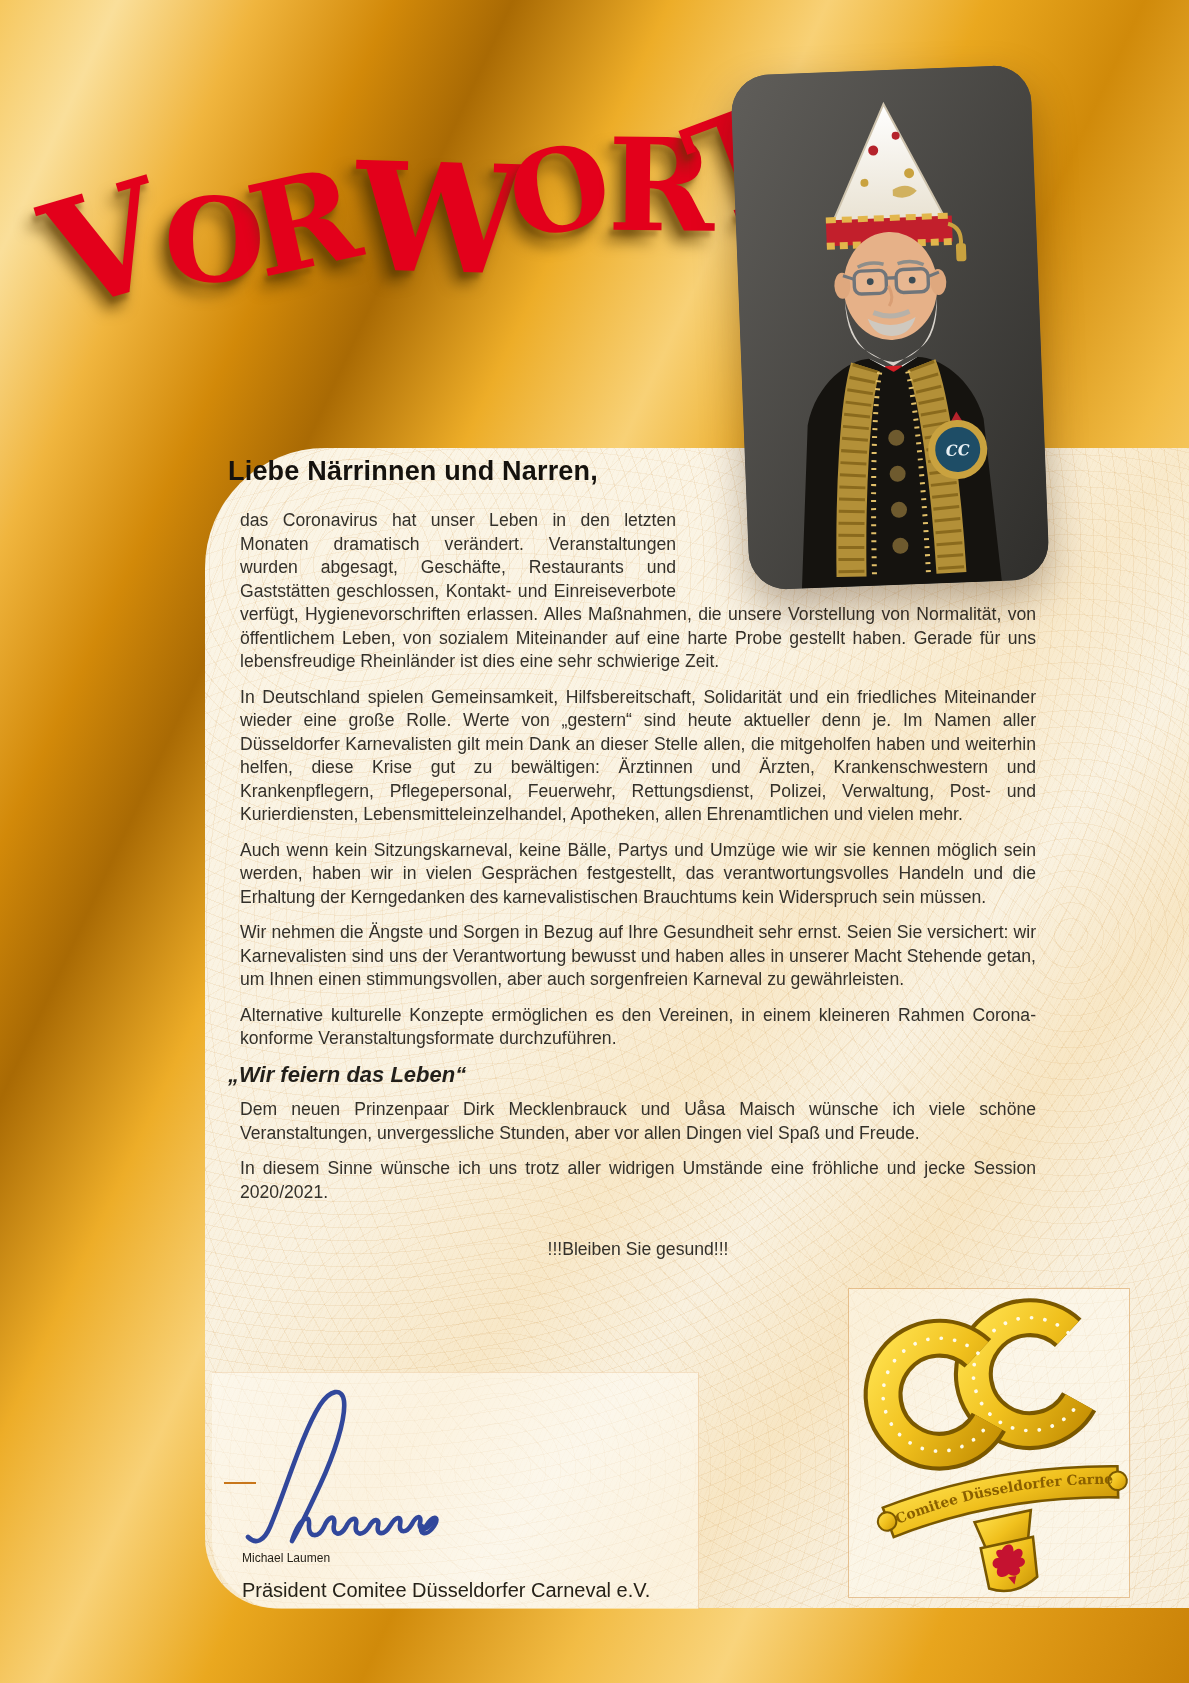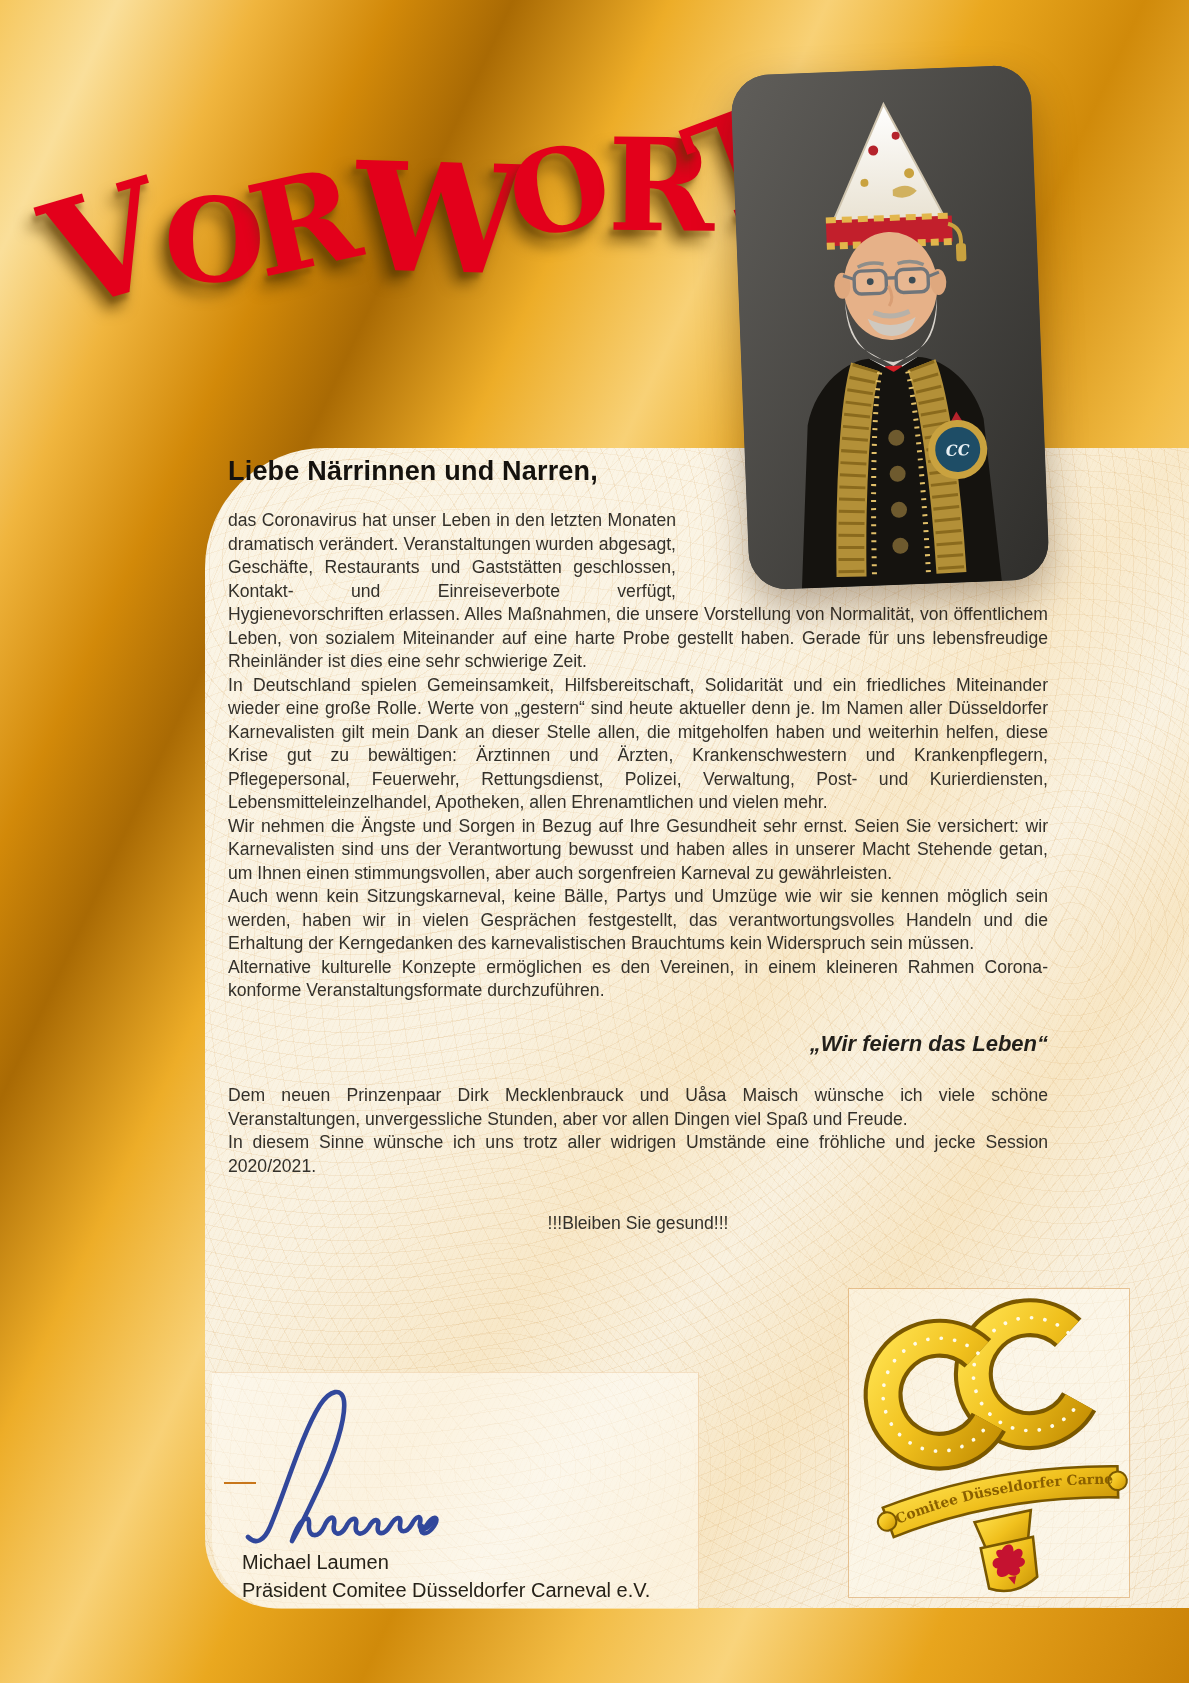--- a/index.html
+++ b/index.html
@@ -47,24 +47,24 @@
     z-index:1;
   }
   .salutation{
     margin:0;font-size:27px;font-weight:bold;color:#15120e;letter-spacing:.2px;
     font-family:"Liberation Sans",sans-serif;
   }
   .bodytext{
     margin-top:22px;width:820px;
     font-size:17.6px;line-height:23.5px;color:#33302a;text-align:justify;
   }
-  .bodytext p{margin:0;}
+  .bodytext p{margin:12px;}
   .photo-spacer{float:right;width:356px;height:74px;margin-left:16px;}
   .motto{
-    margin:29px 0 !important;text-align:right;
+    margin:12px 0 !important;text-align:left;
     font-size:22px;font-weight:bold;font-style:italic;color:#221f1a;
   }
   .stay{margin-top:34px !important;text-align:center;}
 
   
   .photo{
     position:absolute;left:740px;top:70px;width:300px;height:515px;
     border-radius:38px;overflow:hidden;z-index:5;
     transform:rotate(-2.2deg);
     box-shadow:0 18px 40px rgba(60,30,0,.35);
@@ -75,21 +75,21 @@
   
   .sig-box{
     position:absolute;left:212px;top:1372px;width:486px;height:236px;z-index:2;
     background:rgba(255,253,247,.5);
     border-top:1px solid rgba(220,160,90,.25);
     border-right:1px solid rgba(220,160,90,.35);
     border-radius:0 0 0 70px;
   }
   .sig-dash{position:absolute;left:12px;top:109px;width:32px;height:2px;background:#c8761a;}
   .sig-svg{position:absolute;left:28px;top:12px;width:200px;height:172px;}
-  .sig-name{position:absolute;left:30px;top:178px;font-size:20px;color:#262219;}
+  .sig-name{position:absolute;left:30px;top:178px;font-size:12px;color:#262219;}
   .sig-title{position:absolute;left:30px;top:206px;font-size:20px;color:#262219;}
 
   
   .logo-box{
     position:absolute;left:848px;top:1288px;width:282px;height:310px;z-index:2;
     background:rgba(255,252,245,.45);
     border:1px solid rgba(205,130,45,.45);
     box-sizing:border-box;overflow:hidden;
   }
   .logo-box svg{display:block;width:100%;height:100%;}
@@ -106,22 +106,22 @@
     <span>R</span>
     <span>T</span>
   </h1>
 
 <div class="panel">
   <h2 class="salutation">Liebe Närrinnen und Narren,</h2>
   <div class="bodytext">
     <div class="photo-spacer"></div>
     <p>das Coronavirus hat unser Leben in den letzten Monaten dramatisch verändert. Veranstaltungen wurden abgesagt, Geschäfte, Restaurants und Gaststätten geschlossen, Kontakt- und Einreiseverbote verfügt, Hygienevorschriften erlassen. Alles Maßnahmen, die unsere Vorstellung von Normalität, von öffentlichem Leben, von sozialem Miteinander auf eine harte Probe gestellt haben. Gerade für uns lebensfreudige Rheinländer ist dies eine sehr schwierige Zeit.</p>
     <p>In Deutschland spielen Gemeinsamkeit, Hilfsbereitschaft, Solidarität und ein friedliches Miteinander wieder eine große Rolle. Werte von „gestern“ sind heute aktueller denn je. Im Namen aller Düsseldorfer Karnevalisten gilt mein Dank an dieser Stelle allen, die mitgeholfen haben und weiterhin helfen, diese Krise gut zu bewältigen: Ärztinnen und Ärzten, Krankenschwestern und Krankenpflegern, Pflegepersonal, Feuerwehr, Rettungsdienst, Polizei, Verwaltung, Post- und Kurierdiensten, Lebensmitteleinzelhandel, Apotheken, allen Ehrenamtlichen und vielen mehr.</p>
+    <p>Auch wenn kein Sitzungskarneval, keine Bälle, Partys und Umzüge wie wir sie kennen möglich sein werden, haben wir in vielen Gesprächen festgestellt, das verantwortungsvolles Handeln und die Erhaltung der Kerngedanken des karnevalistischen Brauchtums kein Widerspruch sein müssen.</p>
     <p>Wir nehmen die Ängste und Sorgen in Bezug auf Ihre Gesundheit sehr ernst. Seien Sie versichert: wir Karnevalisten sind uns der Verantwortung bewusst und haben alles in unserer Macht Stehende getan, um Ihnen einen stimmungsvollen, aber auch sorgenfreien Karneval zu gewährleisten.</p>
-    <p>Auch wenn kein Sitzungskarneval, keine Bälle, Partys und Umzüge wie wir sie kennen möglich sein werden, haben wir in vielen Gesprächen festgestellt, das verantwortungsvolles Handeln und die Erhaltung der Kerngedanken des karnevalistischen Brauchtums kein Widerspruch sein müssen.</p>
     <p>Alternative kulturelle Konzepte ermöglichen es den Vereinen, in einem kleineren Rahmen Corona-konforme Veranstaltungsformate durchzuführen.</p>
     <p class="motto">„Wir feiern das Leben“</p>
     <p>Dem neuen Prinzenpaar Dirk Mecklenbrauck und Uåsa Maisch wünsche ich viele schöne Veranstaltungen, unvergessliche Stunden, aber vor allen Dingen viel Spaß und Freude.</p>
     <p>In diesem Sinne wünsche ich uns trotz aller widrigen Umstände eine fröhliche und jecke Session 2020/2021.</p>
     <p class="stay">!!!Bleiben Sie gesund!!!</p>
   </div>
 </div>
 
 <div class="sig-box">
   <div class="sig-dash"></div>

